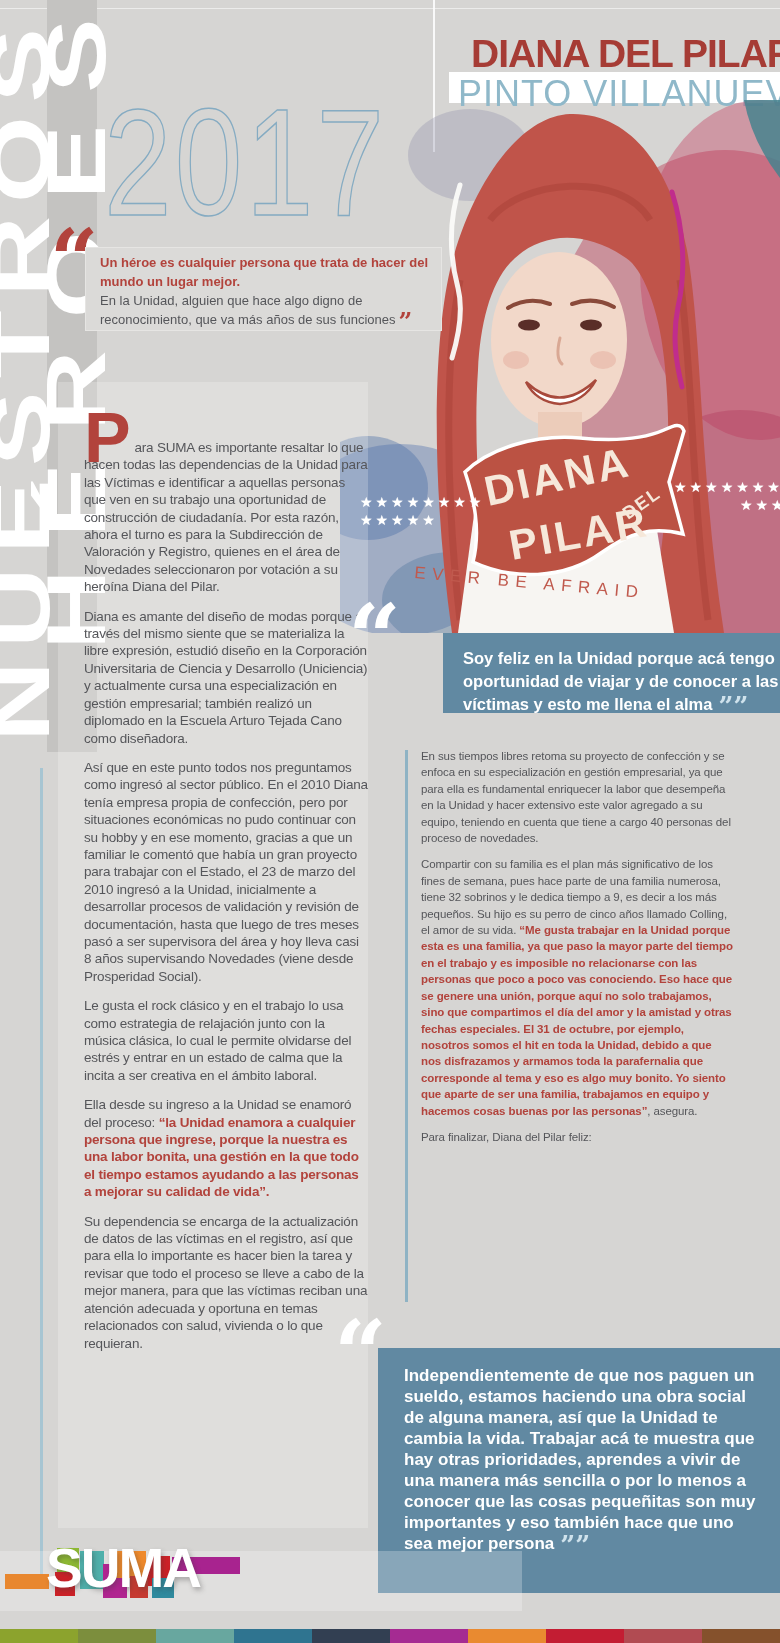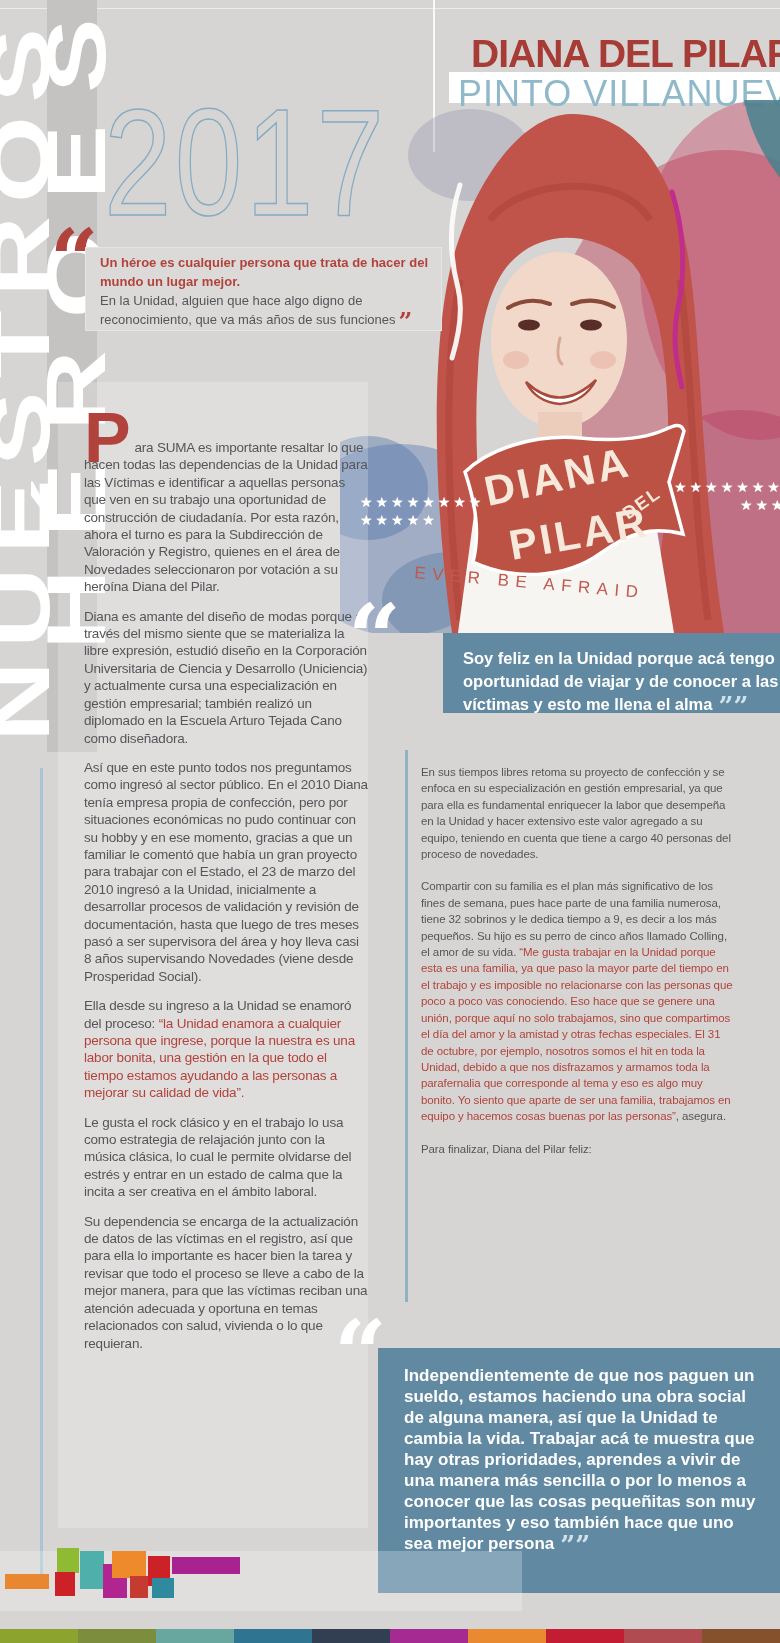--- a/index.html
+++ b/index.html
@@ -34,25 +34,25 @@
   .s-l1{left:360px;top:495px;}
   .s-l2{left:360px;top:513px;}
   .s-r1{left:674px;top:480px;width:110px;overflow:hidden;}
   .s-r2{left:740px;top:498px;}
 
   
   .colpanel{position:absolute;left:58px;top:382px;width:310px;height:1146px;background:rgba(255,255,255,.22);}
   .leftcol{position:absolute;left:84px;top:428px;width:284px;font-size:13.5px;line-height:17.4px;letter-spacing:-0.2px;color:#55565a;}
   .leftcol p{margin:0 0 12px 0;}
   .dropcap{font-size:70px;line-height:0;position:relative;top:10px;margin-right:4px;font-weight:bold;color:#b2433c;}
-  .redbold{color:#b2433c;font-weight:normal;}
+  .redbold{color:#b2433c;font-weight:bold;}
   .rightrule{position:absolute;left:405px;top:750px;width:3px;height:552px;background:#8fb3c4;}
   .leftrule{position:absolute;left:40px;top:768px;width:3px;height:812px;background:#a7c5d2;}
   .rightcol{position:absolute;left:421px;top:748px;width:312px;font-size:11.5px;line-height:16.4px;letter-spacing:-0.1px;color:#55565a;}
-  .rightcol p{margin:16px 0 10px 0;}
+  .rightcol p{margin:0 0 10px 0;}
 
   
   .bq-open{position:absolute;font-size:92px;line-height:1;color:#ffffff;font-weight:bold;font-family:"DejaVu Serif",serif;}
   .q-mid-open{left:348px;top:592px;}
   .q-bot-open{left:334px;top:1308px;}
   .bluebox{position:absolute;background:#6189a2;color:#ffffff;font-weight:bold;box-sizing:border-box;}
   .q-mid{left:395px;top:633px;width:385px;height:80px;padding:14px 16px 0 20px;font-size:16.5px;line-height:23px;margin-left:48px;}
   .q-bot{left:378px;top:1348px;width:402px;height:245px;padding:17px 20px 0 26px;font-size:17px;line-height:21px;}
   .bq-close{color:#cfe2ec;font-size:26px;line-height:0;position:relative;top:5px;margin-left:6px;font-family:"DejaVu Serif",serif;}
 
@@ -140,22 +140,22 @@
   </div>
 
   <div class="colpanel"></div>
   <div class="leftrule"></div>
   <div class="rightrule"></div>
 
   <div class="leftcol">
     <p><span class="dropcap">P</span><span>ara SUMA es importante resaltar lo que hacen todas las dependencias de la Unidad para las Víctimas e identificar a aquellas personas que ven en su trabajo una oportunidad de construcción de ciudadanía. Por esta razón, ahora el turno es para la Subdirección de Valoración y Registro, quienes en el área de Novedades seleccionaron por votación a su heroína Diana del Pilar.</span></p>
     <p>Diana es amante del diseño de modas porque a través del mismo siente que se materializa la libre expresión, estudió diseño en la Corporación Universitaria de Ciencia y Desarrollo (Uniciencia) y actualmente cursa una especialización en gestión empresarial; también realizó un diplomado en la Escuela Arturo Tejada Cano como diseñadora.</p>
     <p>Así que en este punto todos nos preguntamos como ingresó al sector público. En el 2010 Diana tenía empresa propia de confección, pero por situaciones económicas no pudo continuar con su hobby y en ese momento, gracias a que un familiar le comentó que había un gran proyecto para trabajar con el Estado, el 23 de marzo del 2010 ingresó a la Unidad, inicialmente a desarrollar procesos de validación y revisión de documentación, hasta que luego de tres meses pasó a ser supervisora del área y hoy lleva casi 8 años supervisando Novedades (viene desde Prosperidad Social).</p>
+    <p>Le gusta el rock clásico y en el trabajo lo usa como estrategia de relajación junto con la música clásica, lo cual le permite olvidarse del estrés y entrar en un estado de calma que la incita a ser creativa en el ámbito laboral.</p>
     <p><span>Ella desde su ingreso a la Unidad se enamoró del proceso: </span><span class="redbold">“la Unidad enamora a cualquier persona que ingrese, porque la nuestra es una labor bonita, una gestión en la que todo el tiempo estamos ayudando a las personas a mejorar su calidad de vida”.</span></p>
-    <p>Le gusta el rock clásico y en el trabajo lo usa como estrategia de relajación junto con la música clásica, lo cual le permite olvidarse del estrés y entrar en un estado de calma que la incita a ser creativa en el ámbito laboral.</p>
     <p>Su dependencia se encarga de la actualización de datos de las víctimas en el registro, así que para ella lo importante es hacer bien la tarea y revisar que todo el proceso se lleve a cabo de la mejor manera, para que las víctimas reciban una atención adecuada y oportuna en temas relacionados con salud, vivienda o lo que requieran.</p>
   </div>
 
   <div class="bq-open q-mid-open">“</div>
   <div class="bluebox q-mid">
     <span>Soy feliz en la Unidad porque acá tengo la oportunidad de viajar y de conocer a las víctimas y esto me llena el alma</span><span class="bq-close">””</span>
   </div>
 
   <div class="rightcol">
     <p>En sus tiempos libres retoma su proyecto de confección y se enfoca en su especialización en gestión empresarial, ya que para ella es fundamental enriquecer la labor que desempeña en la Unidad y hacer extensivo este valor agregado a su equipo, teniendo en cuenta que tiene a cargo 40 personas del proceso de novedades.</p>
@@ -172,20 +172,21 @@
   <div class="bar" style="left: 5px; top: 1574px; width: 44px; height: 15px; background-color: rgb(232, 135, 47);"></div>
   <div class="logo-block" style="left: 57px; top: 1548px; width: 22px; height: 25px; background-color: rgb(143, 187, 51);"></div>
   <div class="logo-block" style="left: 55px; top: 1572px; width: 20px; height: 24px; background-color: rgb(204, 33, 39);"></div>
   <div class="logo-block" style="left: 80px; top: 1551px; width: 24px; height: 38px; background-color: rgb(79, 176, 171);"></div>
   <div class="logo-block" style="left: 103px; top: 1564px; width: 24px; height: 34px; background-color: rgb(176, 37, 144);"></div>
   <div class="logo-block" style="left: 112px; top: 1551px; width: 34px; height: 27px; background-color: rgb(239, 138, 44);"></div>
   <div class="logo-block" style="left: 130px; top: 1576px; width: 18px; height: 22px; background-color: rgb(197, 58, 49);"></div>
   <div class="logo-block" style="left: 148px; top: 1556px; width: 22px; height: 30px; background-color: rgb(204, 33, 39);"></div>
   <div class="logo-block" style="left: 152px; top: 1578px; width: 22px; height: 20px; background-color: rgb(47, 138, 158);"></div>
   <div class="bar" style="left: 172px; top: 1557px; width: 68px; height: 17px; background-color: rgb(168, 35, 143);"></div>
+  <div class="suma-text">SUMA</div>
 
   <div class="strip">
     <div style="left: 0px; background-color: rgb(140, 163, 45);"></div>
     <div style="left: 78px; background-color: rgb(124, 142, 61);"></div>
     <div style="left: 156px; background-color: rgb(104, 167, 159);"></div>
     <div style="left: 234px; background-color: rgb(47, 116, 144);"></div>
     <div style="left: 312px; background-color: rgb(50, 63, 82);"></div>
     <div style="left: 390px; background-color: rgb(165, 43, 146);"></div>
     <div style="left: 468px; background-color: rgb(233, 138, 48);"></div>
     <div style="left: 546px; background-color: rgb(195, 29, 51);"></div>

